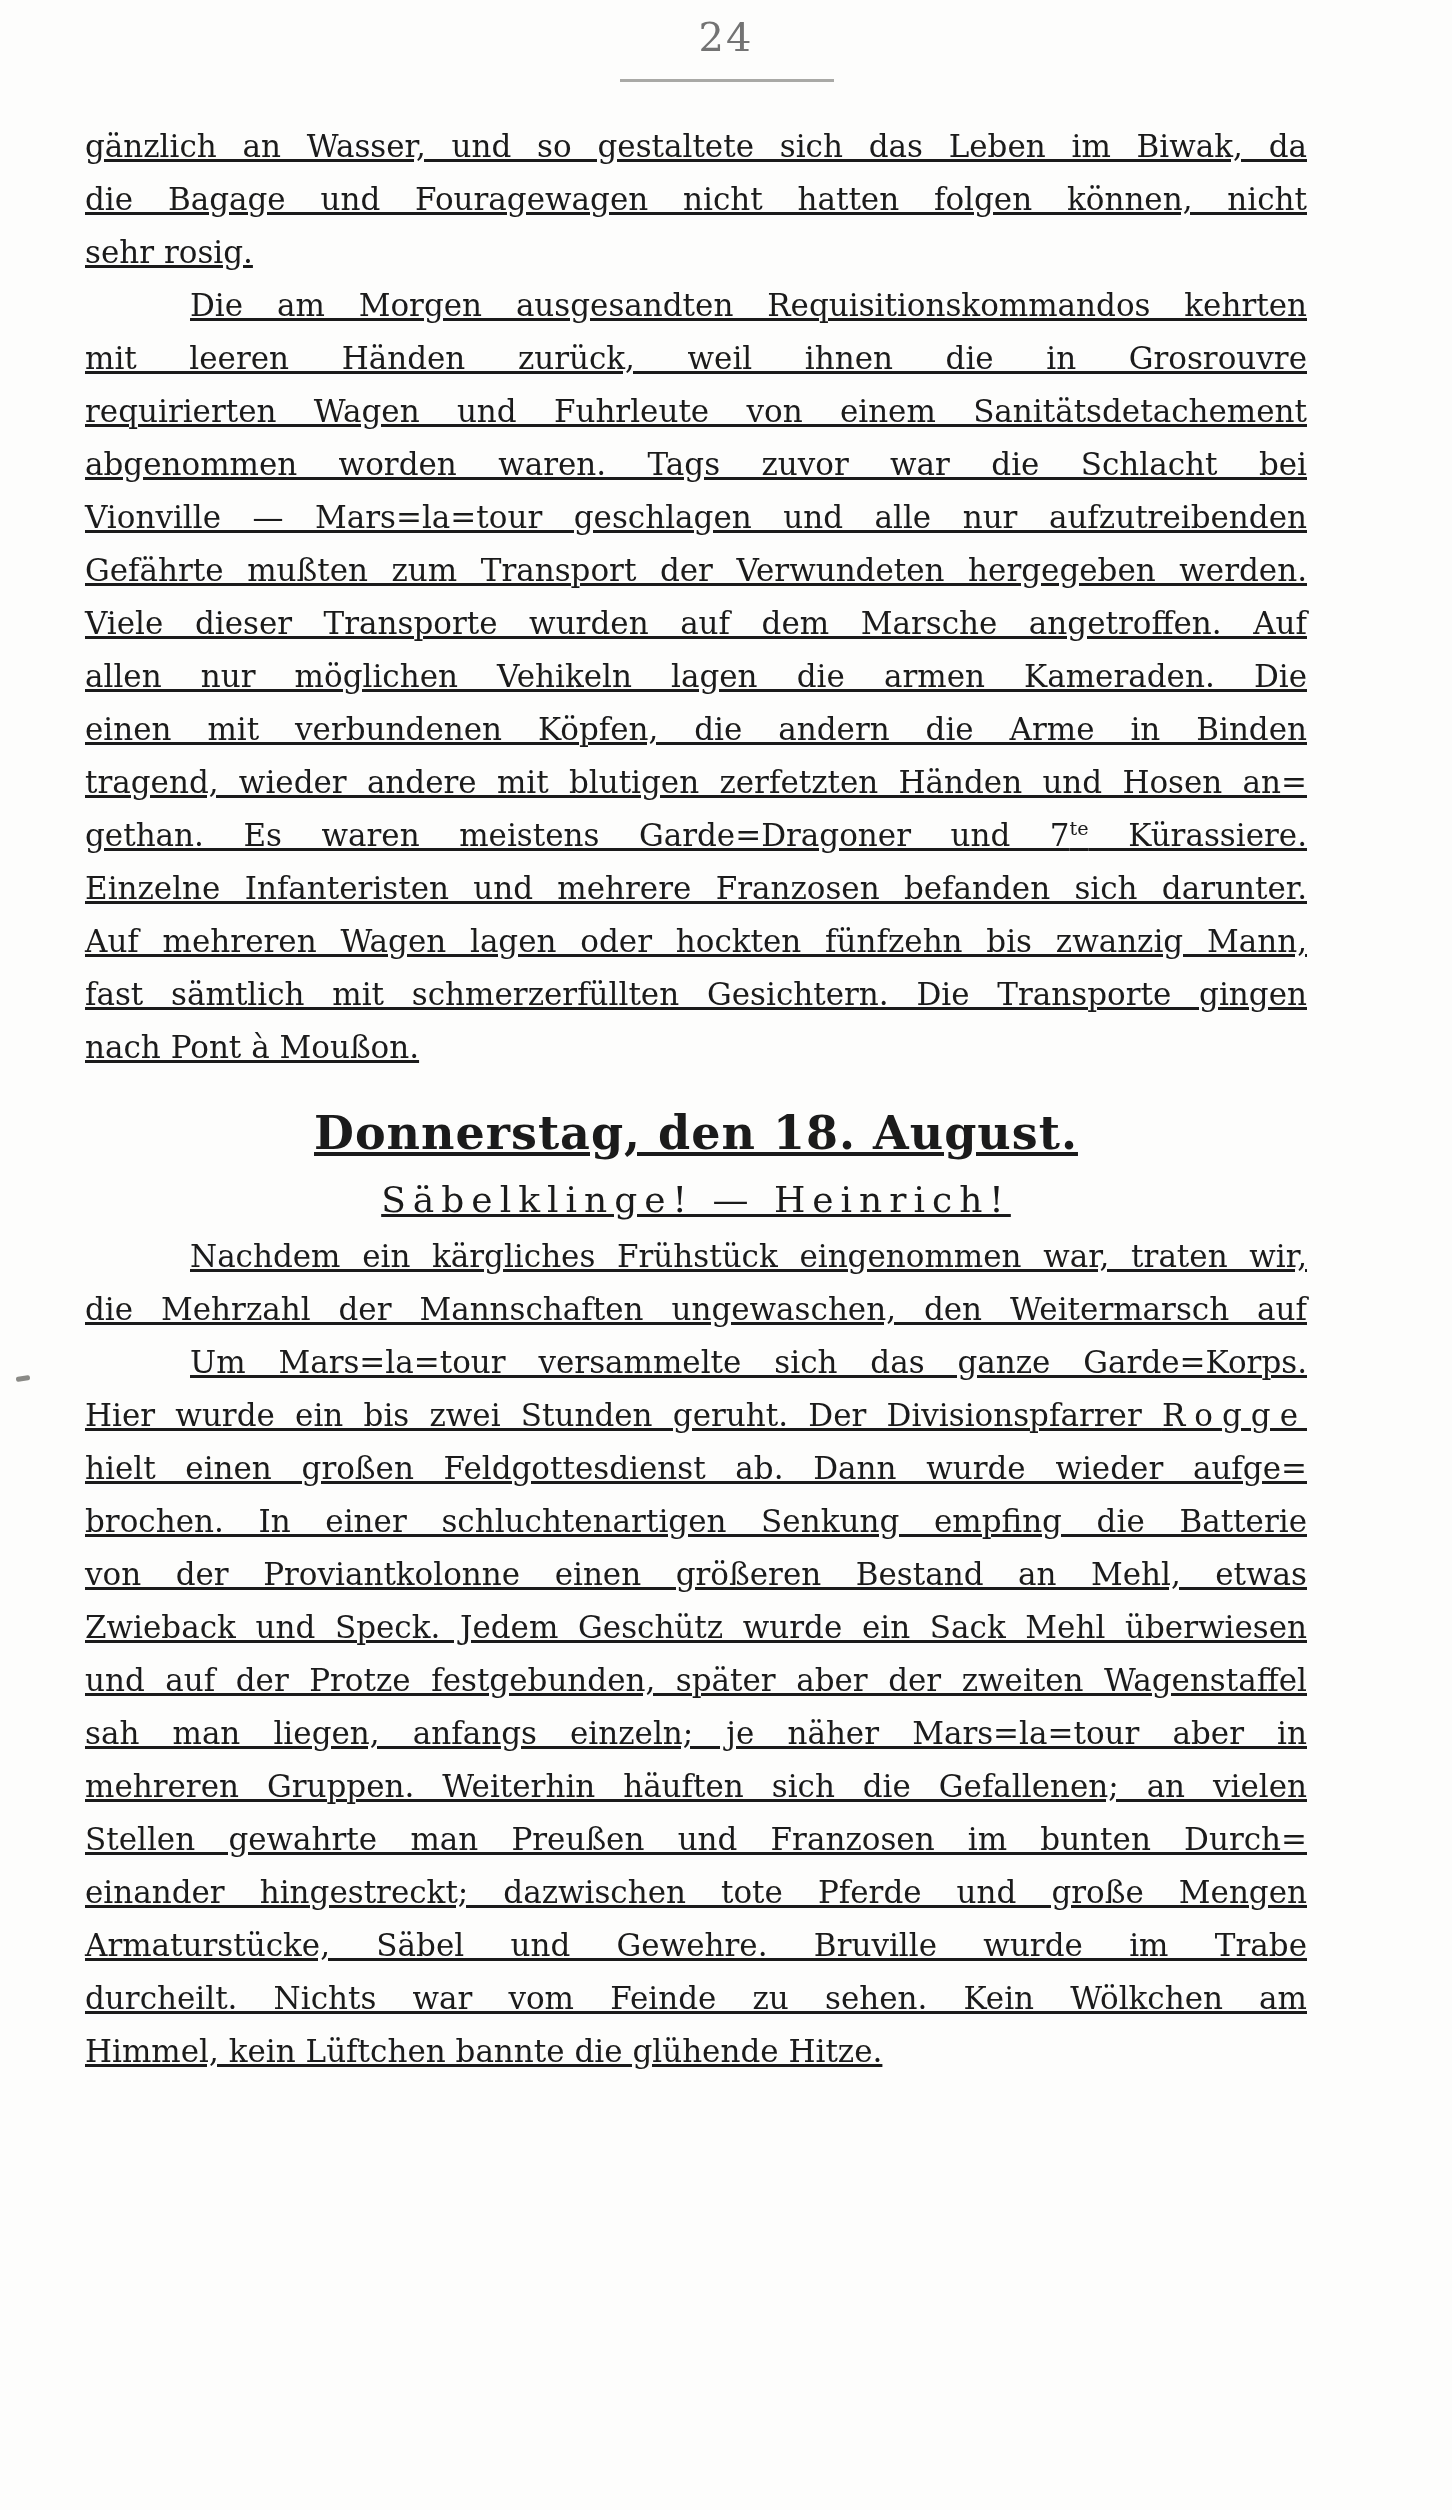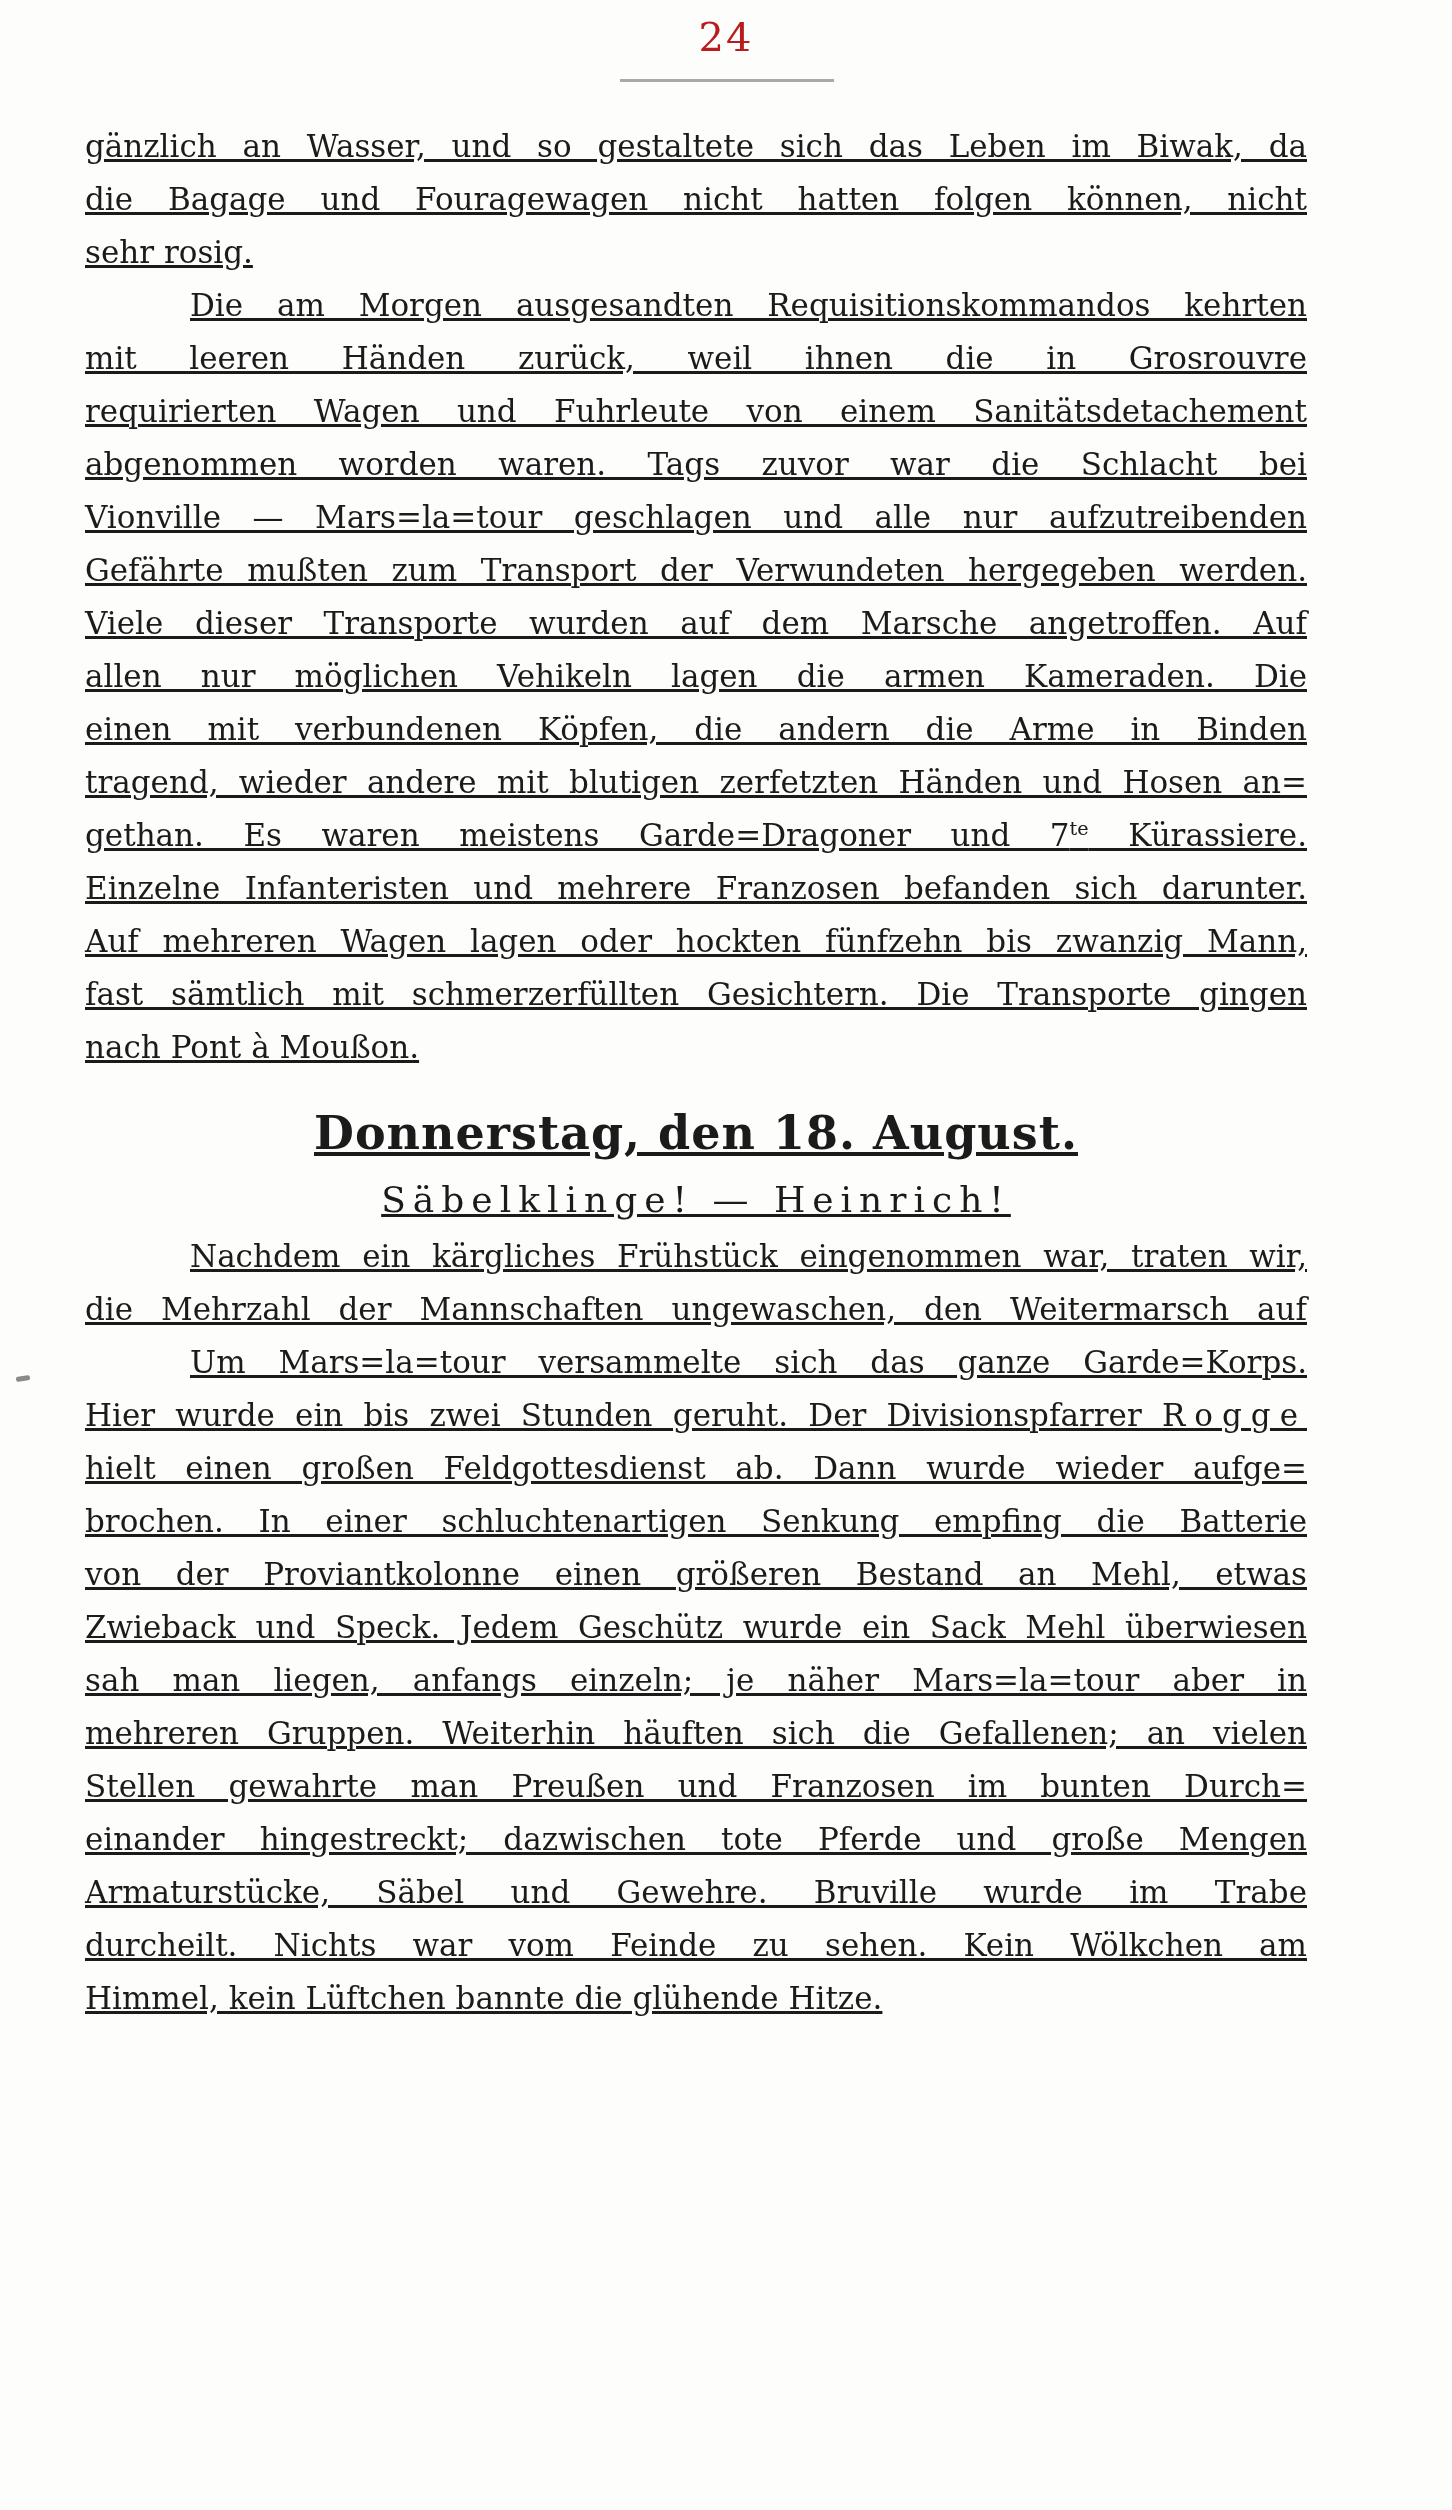--- a/index.html
+++ b/index.html
@@ -18,21 +18,21 @@
     overflow: hidden;
   }
   .pageno {
     position: absolute;
     top: 14px;
     left: 0;
     width: 100%;
     text-align: center;
     font-size: 40px;
     letter-spacing: 2px;
-    color: #b91c1c;
+    color: #737373;
   }
   .rule {
     position: absolute;
     top: 79px;
     left: 620px;
     width: 214px;
     height: 3px;
     background: #a9a9a6;
   }
   .margin-mark {
@@ -116,20 +116,21 @@
     <div class="subheading">Säbelklinge! — Heinrich!</div>
     <div id="body-bottom">
         <div class="line indent">Nachdem ein kärgliches Frühstück eingenommen war, traten wir,</div>
         <div class="line">die Mehrzahl der Mannschaften ungewaschen, den Weitermarsch auf</div>
         <div class="line indent">Um Mars=la=tour versammelte sich das ganze Garde=Korps.</div>
         <div class="line">Hier wurde ein bis zwei Stunden geruht.  Der Divisionspfarrer <span class="sperr">Rogge</span></div>
         <div class="line">hielt einen großen Feldgottesdienst ab.  Dann wurde wieder aufge=</div>
         <div class="line">brochen.  In einer schluchtenartigen Senkung empfing die Batterie</div>
         <div class="line">von der Proviantkolonne einen größeren Bestand an Mehl, etwas</div>
         <div class="line">Zwieback und Speck.  Jedem Geschütz wurde ein Sack Mehl überwiesen</div>
+        <div class="line">und auf der Protze festgebunden, später aber der zweiten Wagenstaffel</div>
         <div class="line">sah man liegen, anfangs einzeln; je näher Mars=la=tour aber in</div>
         <div class="line">mehreren Gruppen.  Weiterhin häuften sich die Gefallenen; an vielen</div>
         <div class="line">Stellen gewahrte man Preußen und Franzosen im bunten Durch=</div>
         <div class="line">einander hingestreckt; dazwischen tote Pferde und große Mengen</div>
         <div class="line">Armaturstücke, Säbel und Gewehre.  Bruville wurde im Trabe</div>
         <div class="line">durcheilt.  Nichts war vom Feinde zu sehen.  Kein Wölkchen am</div>
         <div class="line par-last">Himmel, kein Lüftchen bannte die glühende Hitze.</div>
       </div>
   </div>
 </div>

